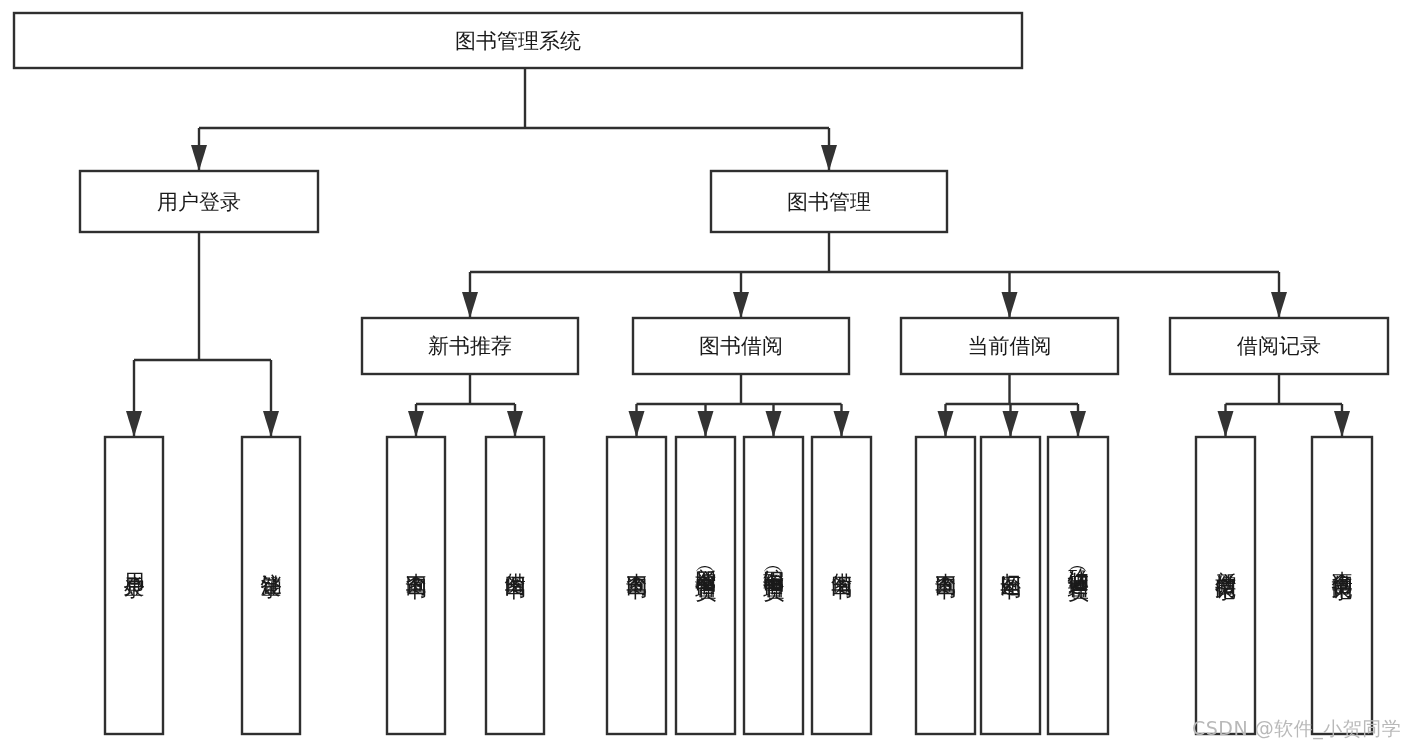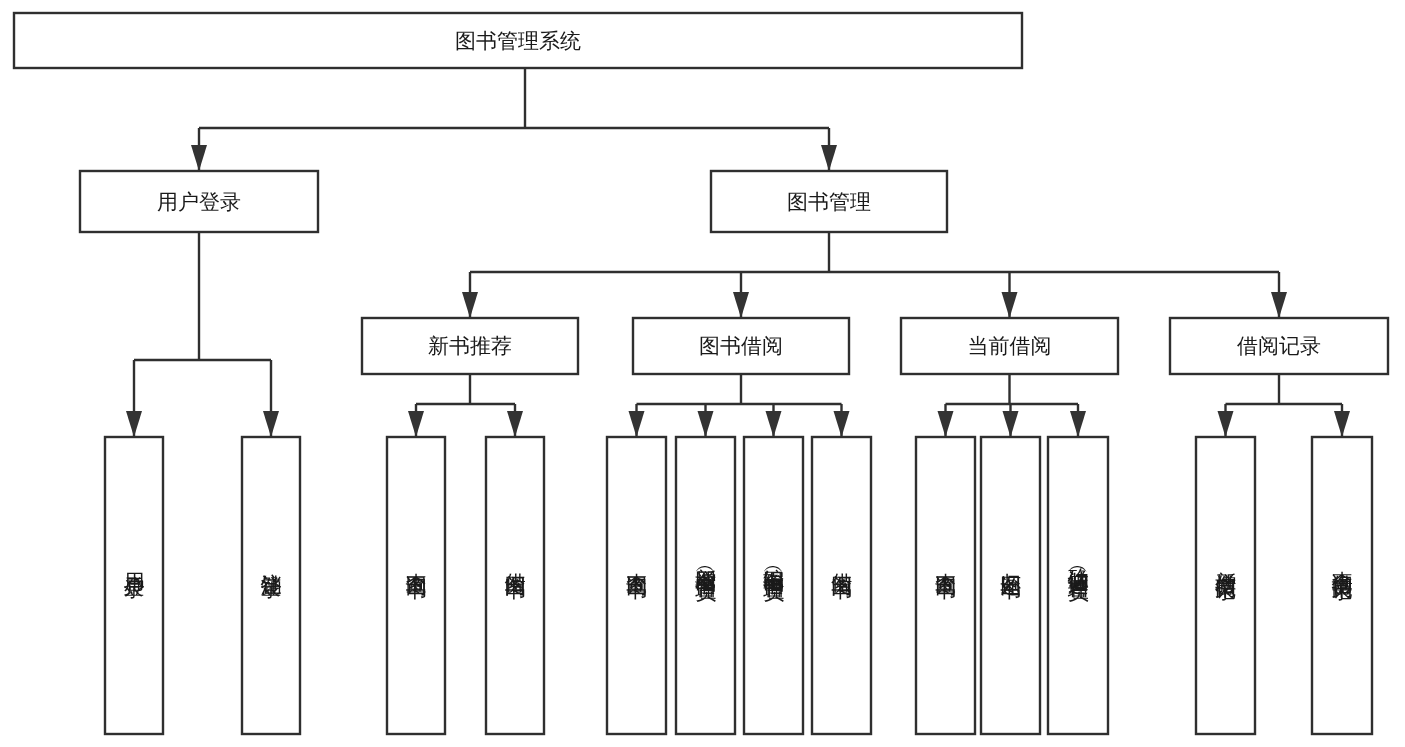--- a/index.html
+++ b/index.html
@@ -209,14 +209,15 @@
         <span class="vlabel-text">确认归还（管理员）</span>
       </div>
       <div class="vlabel-wrap" style="left: 1196px; top: 437px; width: 59px; height: 297px; padding-top: 116.5px;">
         <span class="vlabel-text">新增借阅记录</span>
       </div>
       <div class="vlabel-wrap" style="left: 1312px; top: 437px; width: 60px; height: 297px; padding-top: 116.5px;">
         <span class="vlabel-text">查询借阅记录</span>
       </div>
     </div>
 
+  <div class="watermark" style="left: 1192px; top: 716px;">CSDN @软件_小贺同学</div>
 
 </div>
 
 </body></html>

